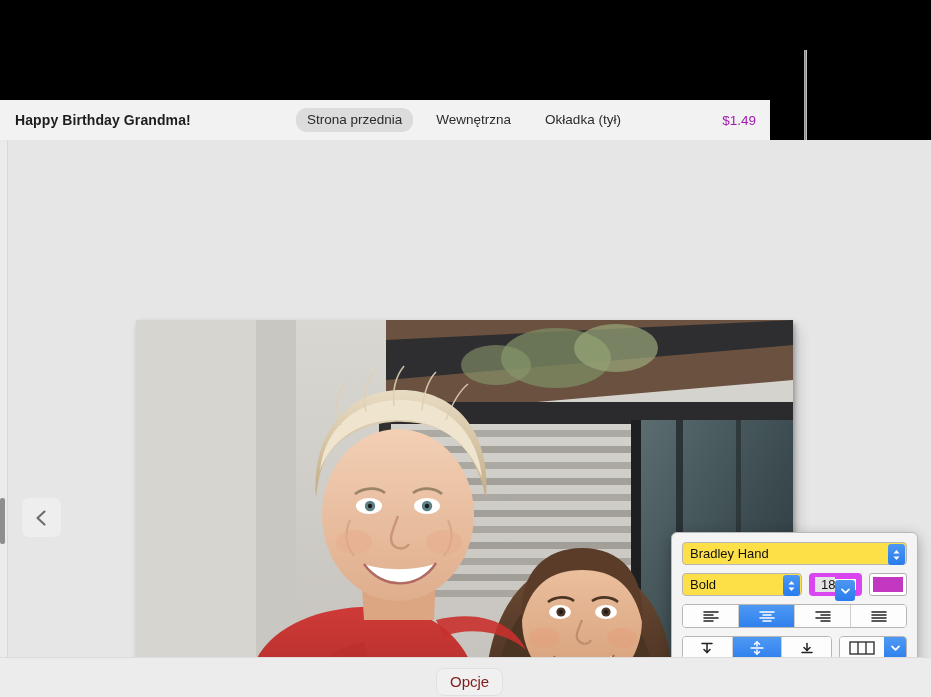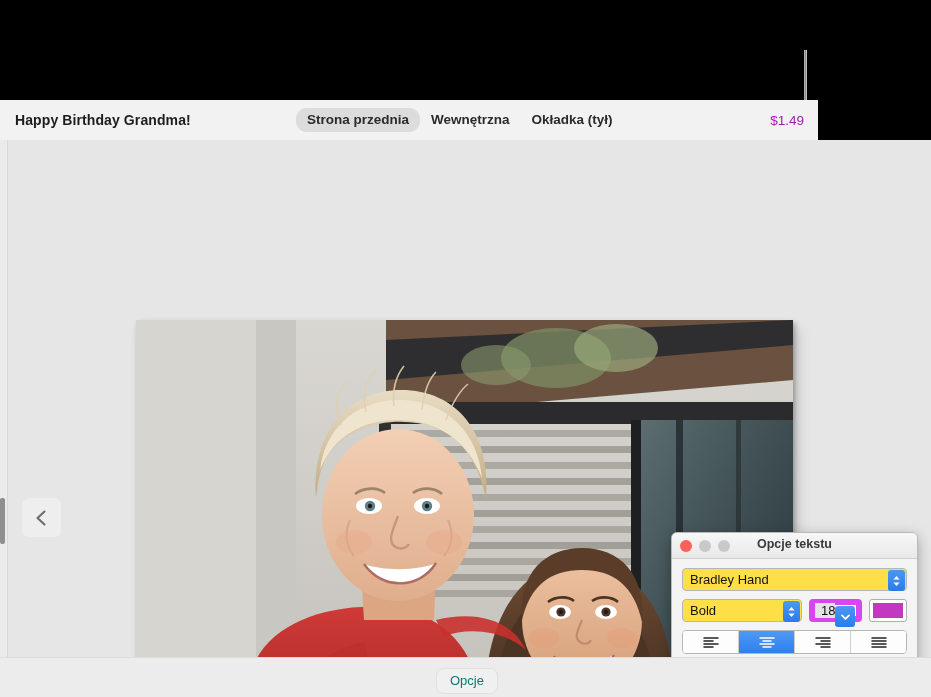--- a/index.html
+++ b/index.html
@@ -38,37 +38,35 @@
 
   
   .header {
     position: absolute;
     left: 0; top: 100px;
     width: 770px; height: 40px;
     background: #f2f2f2;
     border-bottom: 1px solid #d2d2d2;
     display: flex;
     align-items: center;
-    padding-left: 48px;
   }
   .doc-title {
     position: absolute;
     left: 15px;
     font-size: 14px;
     font-weight: bold;
     color: #1d1d1d;
     letter-spacing: .1px;
   }
   .tabs {
     position: absolute;
     left: 296px;
     display: flex;
     align-items: center;
-    gap: 0;
-    font-weight: bold;
+    gap: 12px;
   }
   .tab {
     font-size: 13.5px;
     color: #2b2b2b;
     padding: 4px 11px 5px 11px;
     border-radius: 11px;
     white-space: nowrap;
     cursor: default;
   }
   .tab.selected {
@@ -139,22 +137,22 @@
     position: absolute;
     left: 0; top: 657px;
     width: 931px; height: 40px;
     background: #ececec;
     border-top: 1px solid #dcdcdc;
   }
   .opcje-btn {
     position: absolute;
     left: 437px; top: 669px;
     padding: 4px 13px 5px 13px;
-    font-size: 13px;
-    color: #0f766e;
+    font-size: 15px;
+    color: #7f1d1d;
     background: #f0f0f0;
     border-radius: 6px;
     box-shadow: 0 0 0 .5px rgba(0,0,0,.10);
     cursor: default;
   }
 
   
   .panel {
     position: absolute;
     left: 671px; top: 392px;
@@ -503,28 +501,20 @@
           </g>
 
           <path d="M300,300 C340,290 376,300 390,330 C370,312 336,306 308,316 Z" fill="#c8302e" opacity="0.9"></path>
         </svg>
       </div>
 
     </div>
 
     <div class="panel">
 
-      <div class="panel-titlebar">
-        <div class="lights">
-          <div class="light red"></div>
-          <div class="light gray1"></div>
-          <div class="light gray2"></div>
-        </div>
-        <div class="panel-title">Opcje tekstu</div>
-      </div>
 
       <div class="panel-body">
 
         <div class="row">
           <div class="combo">
             <span class="val">Bradley Hand</span>
             <span class="stepper">
               <svg width="9" height="14" viewBox="0 0 9 14">
                 <polygon points="4.5,2 7.6,5.6 1.4,5.6" fill="#ffffff"></polygon>
                 <polygon points="4.5,12 7.6,8.4 1.4,8.4" fill="#ffffff"></polygon>

